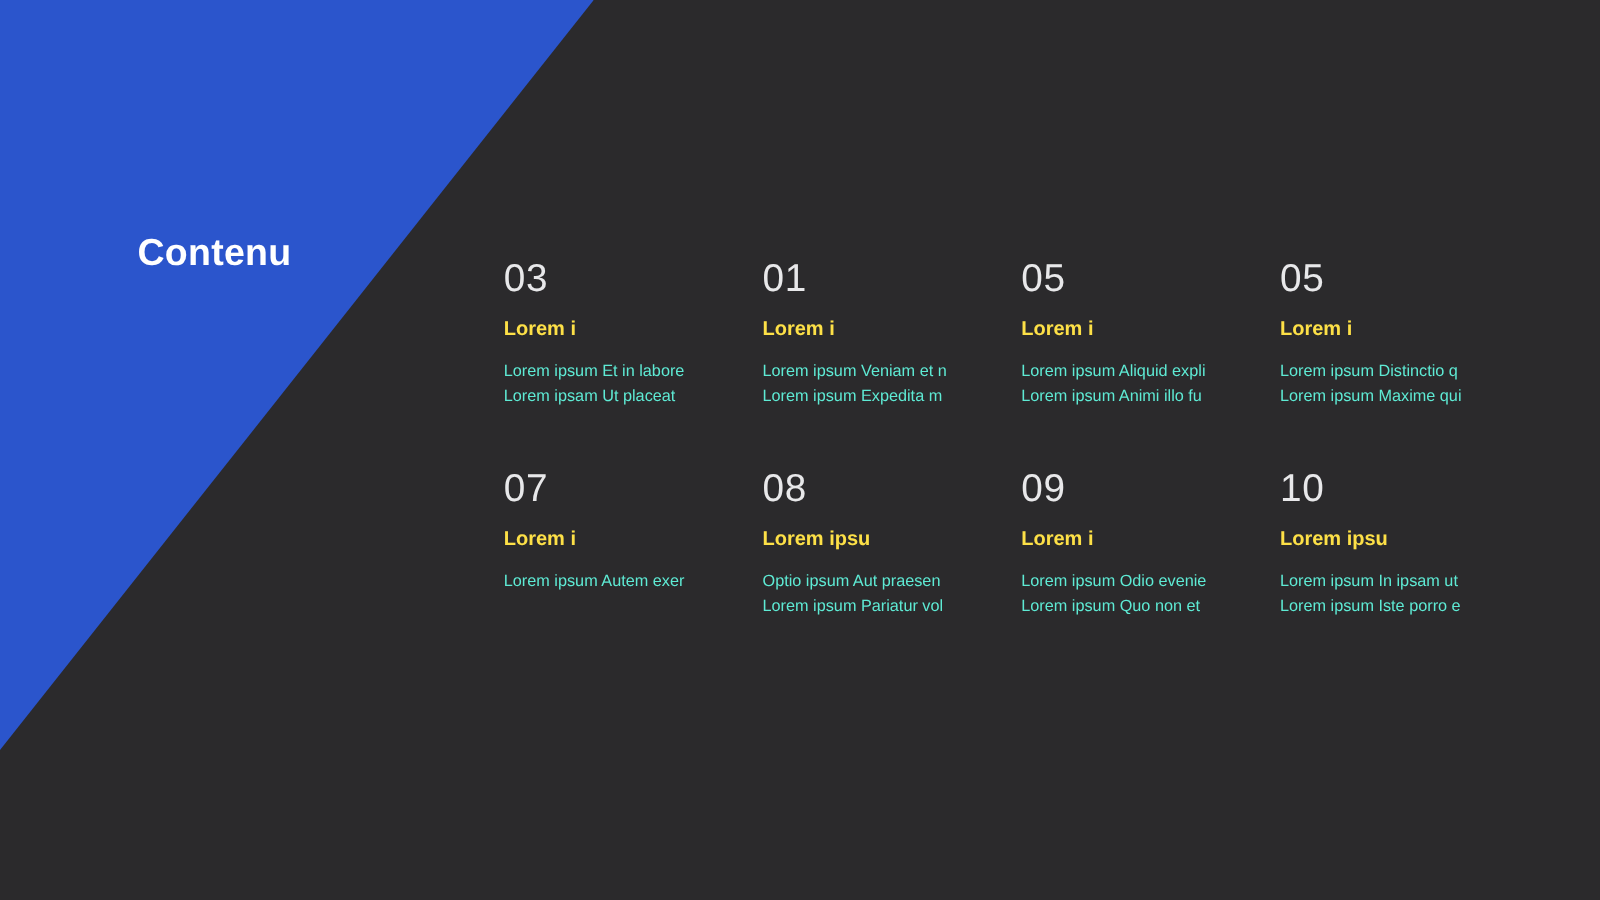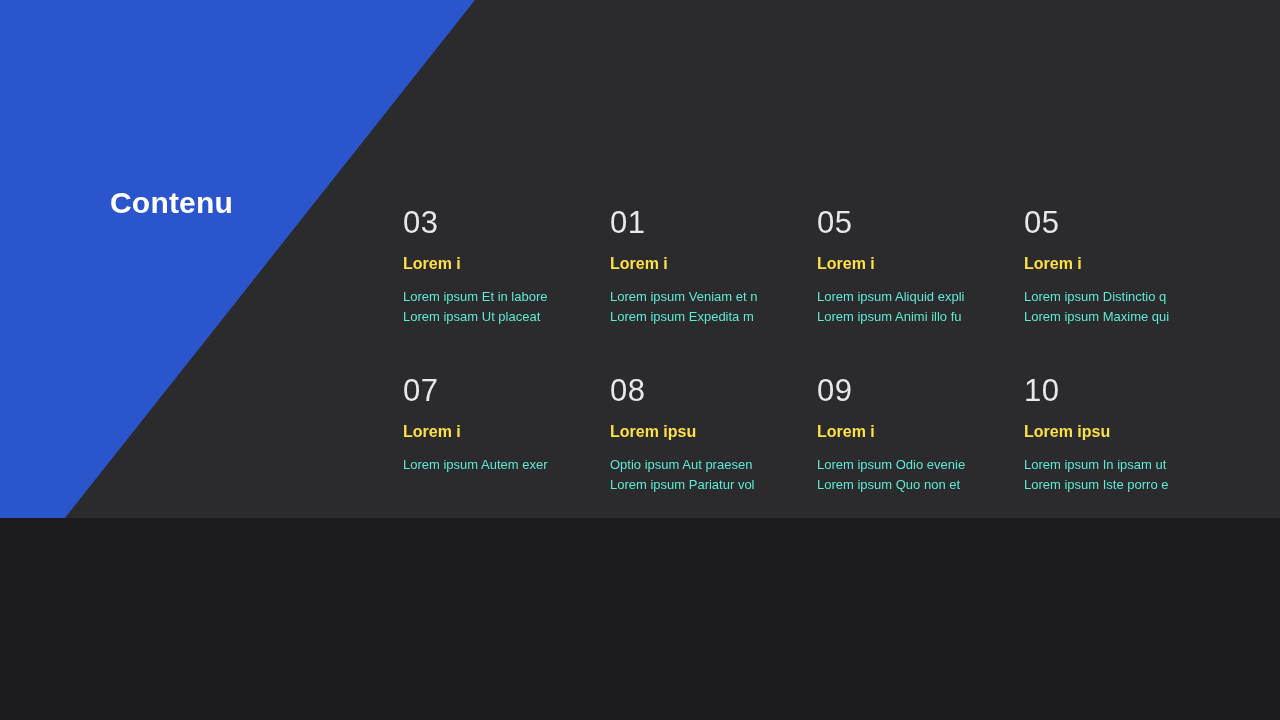--- a/index.html
+++ b/index.html
@@ -3,21 +3,21 @@
 <meta charset="utf-8">
 <style>
   html, body {
     margin: 0;
     padding: 0;
     background: #1c1c1e;
   }
   #slide {
     position: relative;
     width: 1280px;
-    height: 518px;
+    height: 720px;
     overflow: hidden;
     background: #2b2a2c;
     font-family: "Liberation Sans", sans-serif;
     -webkit-font-smoothing: antialiased;
   }
   
   #accent-triangle {
     position: absolute;
     left: 0;
     top: 0;

